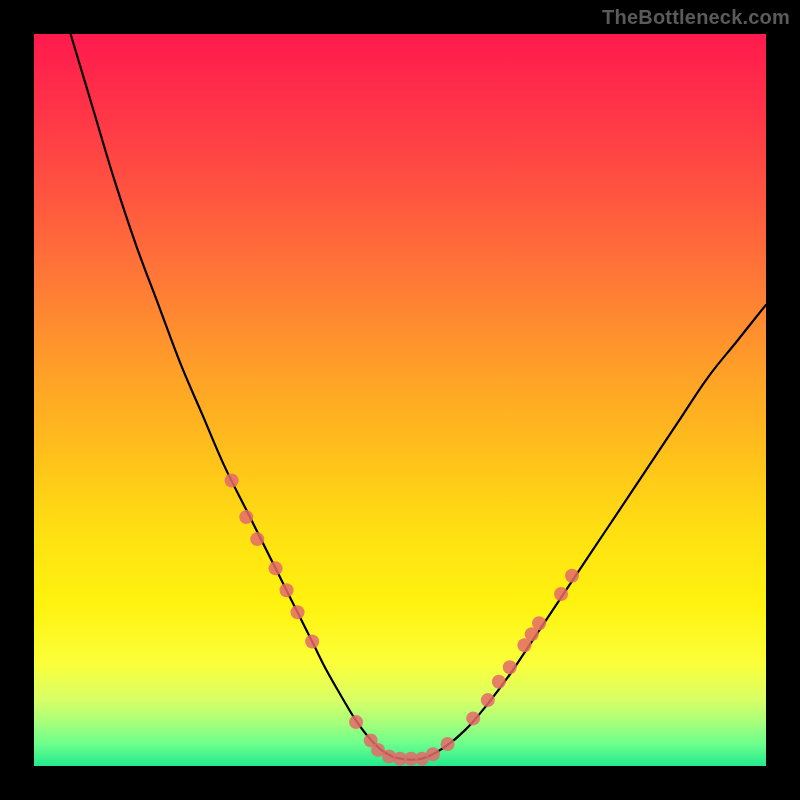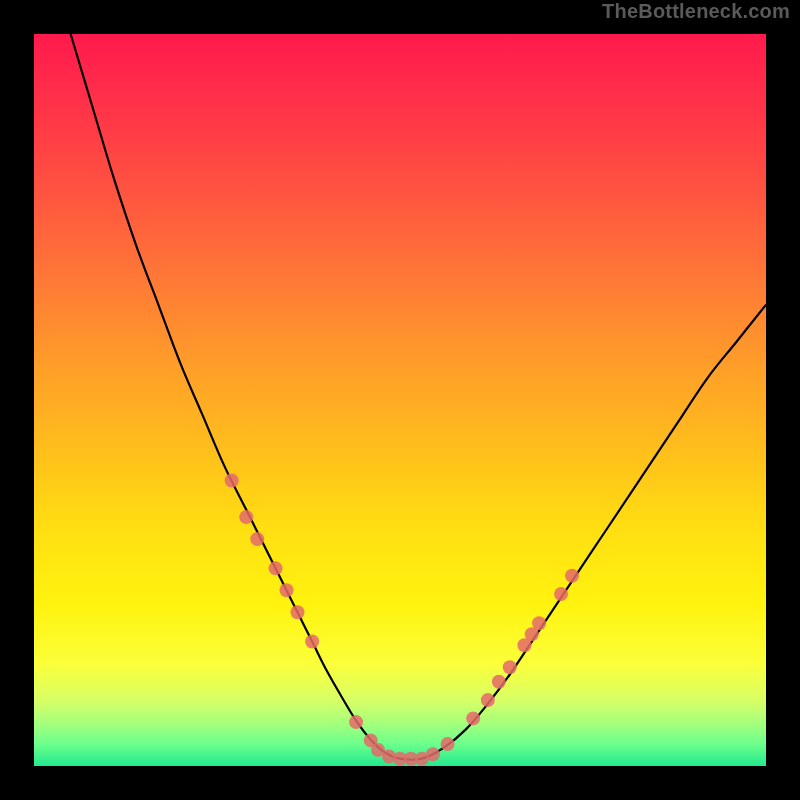--- a/index.html
+++ b/index.html
@@ -1,20 +1,20 @@
 <!DOCTYPE html>
 <html><head>
 <meta charset="utf-8">
 <style>
   * { margin: 0; padding: 0; box-sizing: border-box; }
   html, body { width: 800px; height: 800px; overflow: hidden; background: #000; }
   .container { position: relative; width: 800px; height: 800px; background: #000; }
   .watermark {
     position: absolute;
-    top: 0;
+    top: 6px;
     right: 10px;
     font-family: Arial, sans-serif;
     font-size: 20px;
     font-weight: 600;
     color: #5a5a5a;
     letter-spacing: 0.2px;
     z-index: 10;
   }
   .plot-area {
     position: absolute;

